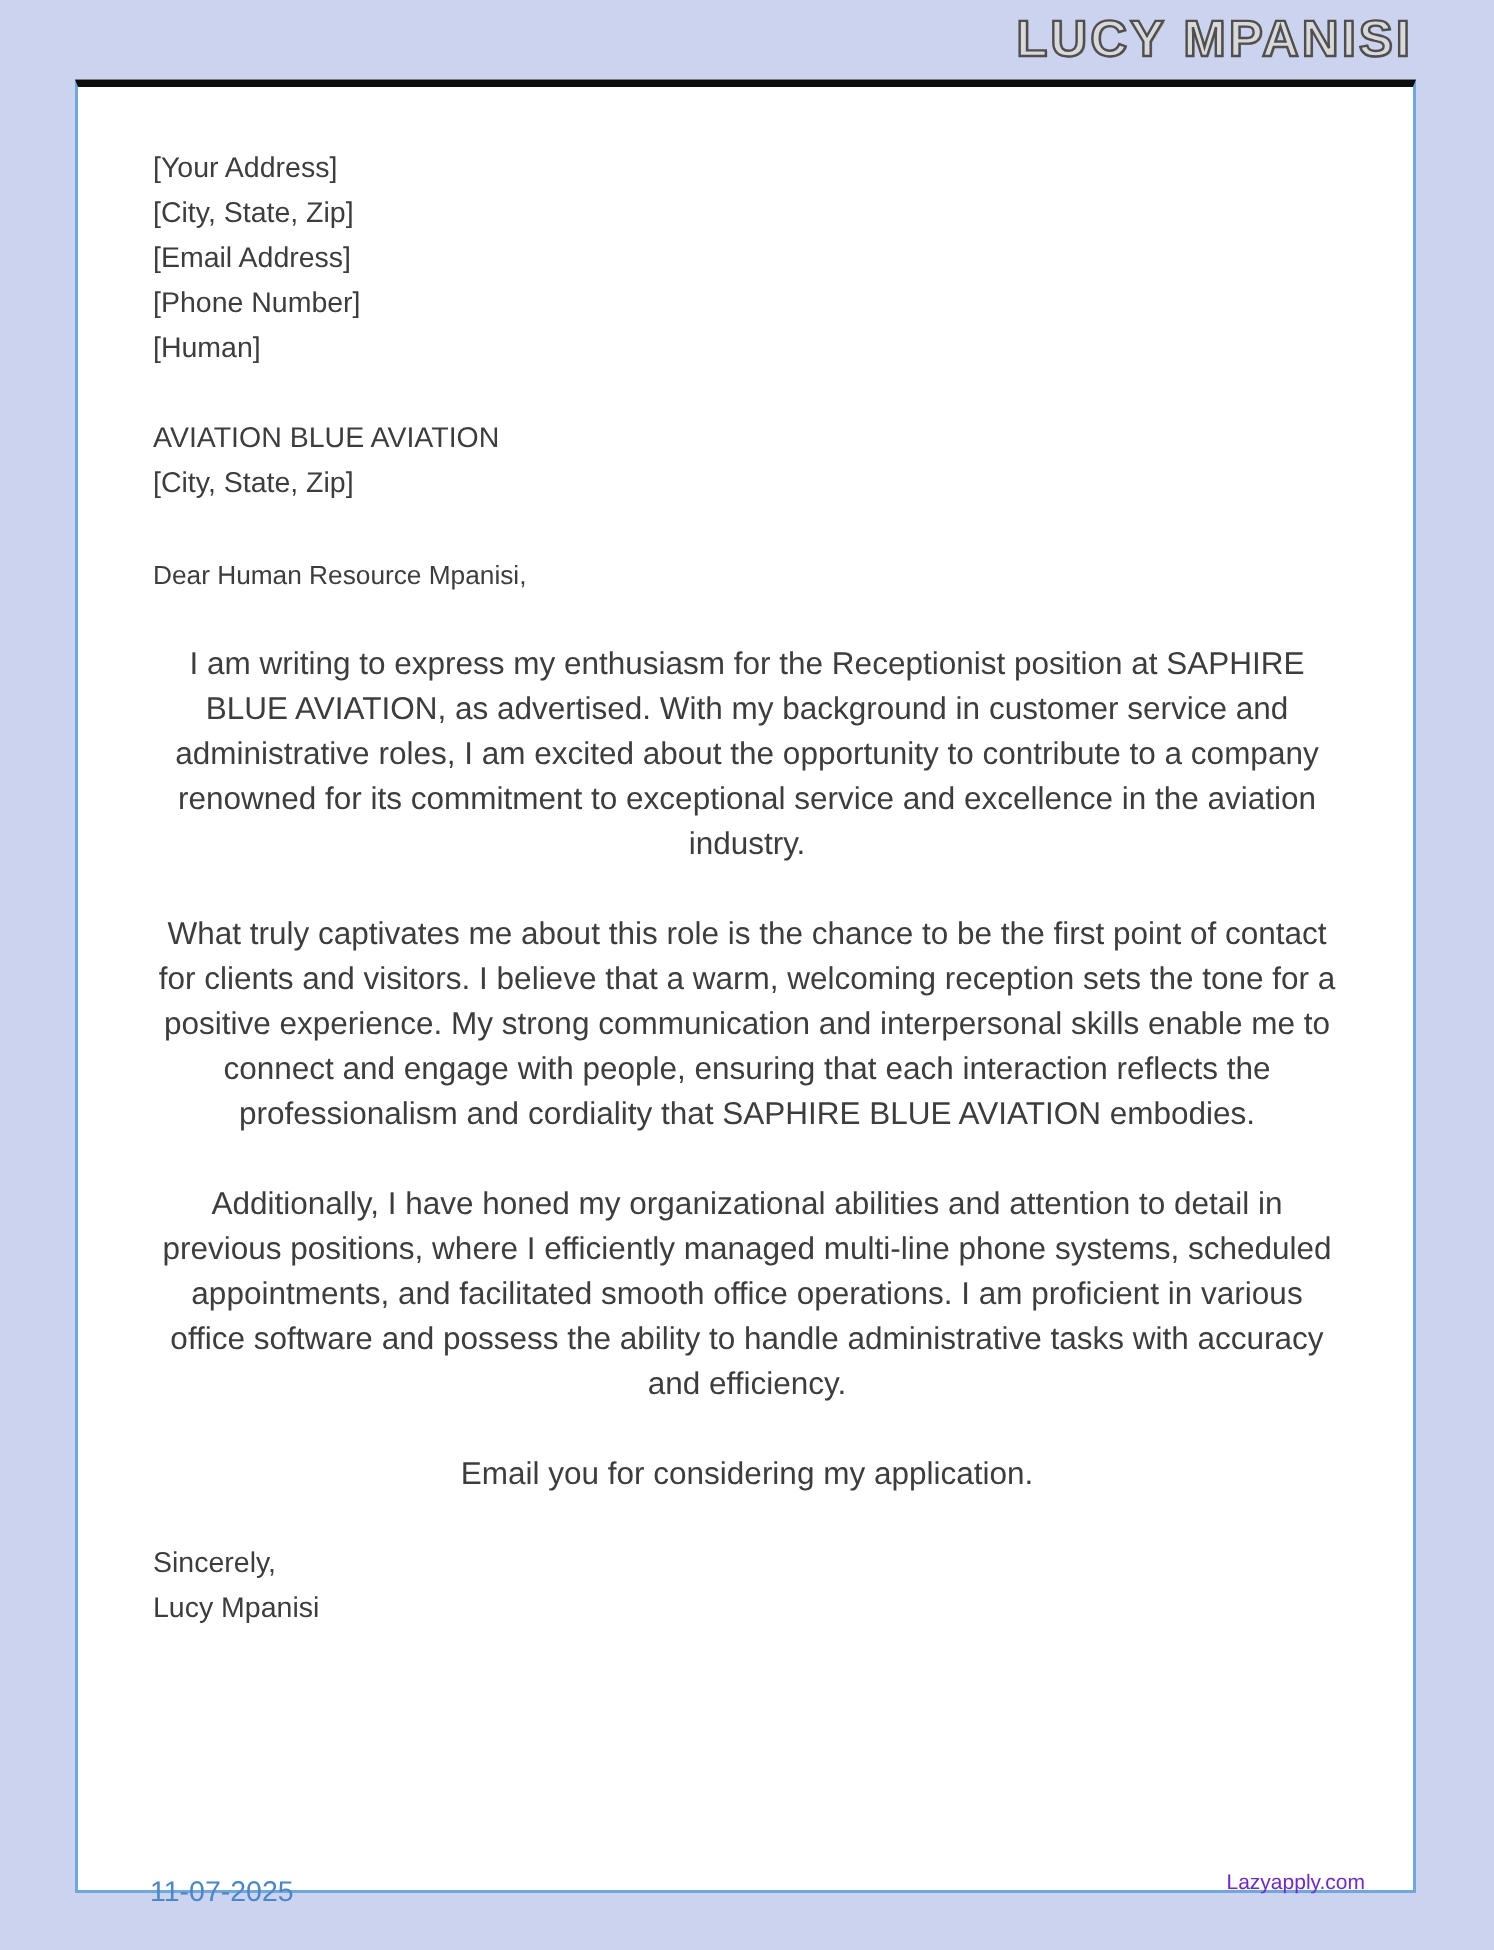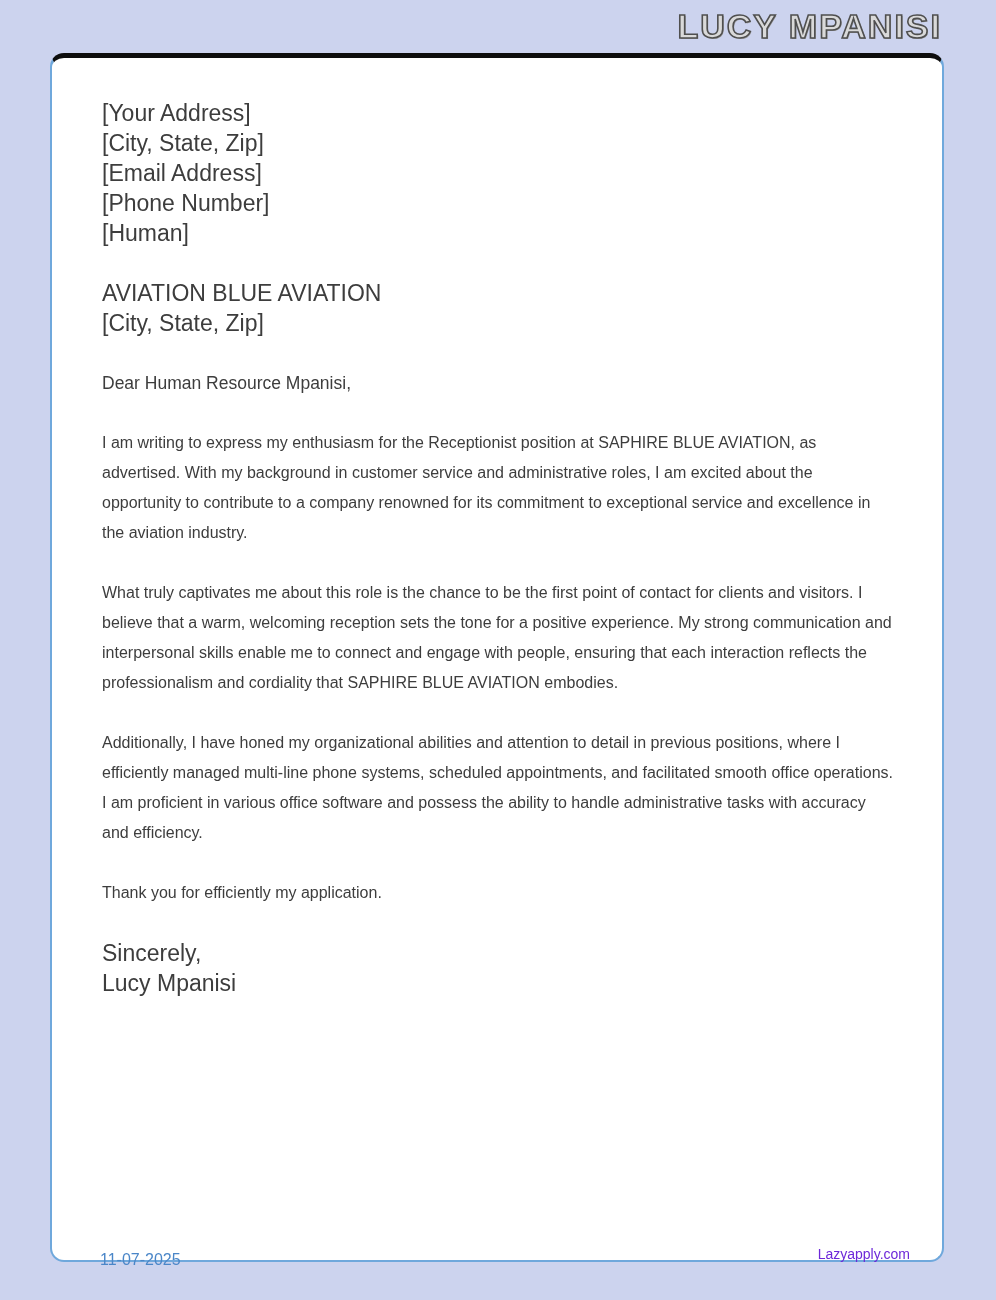--- a/index.html
+++ b/index.html
@@ -1,15 +1,15 @@
 <!DOCTYPE html>
 <html><head>
 <meta charset="utf-8">
 <style>
-  * { margin: 0; padding: 0; box-sizing: border-box; border-radius: 14px; }
+  * { margin: 0; padding: 0; box-sizing: border-box; }
 
   html, body {
     width: 996px;
     height: 1300px;
     font-family: "Liberation Sans", "DejaVu Sans", sans-serif;
     overflow: hidden;
   }
 
   body {
     background: #ccd3ee;
@@ -46,49 +46,50 @@
     width: 894px;
     height: 1209px;
     background: #ffffff;
     border: 2px solid #6fa8dc;
     border-top: 5px solid #0d0d0d;
     padding: 40px 48px 0 50px;
     color: #3d3d3d;
   }
 
   .letter-line {
-    font-size: 23px;
+    font-size: 19px;
     line-height: 30px;
     color: #3d3d3d;
   }
 
   .block { margin-bottom: 30px; }
 
   .paragraph {
-    font-size: 16px;
+    font-size: 21px;
     line-height: 30px;
     color: #3d3d3d;
     margin-bottom: 30px;
     max-width: 800px;
+    text-align: center;
   }
 
   .salutation {
     font-size: 17.5px;
     line-height: 30px;
     margin-bottom: 30px;
   }
 
   .closing-block { margin-top: 0; }
 
   
   .footer-date {
     position: absolute;
     left: 100px;
     top: 1251px;
-    font-size: 16px;
+    font-size: 19px;
     color: #4a86c8;
   }
 
   .footer-watermark {
     position: absolute;
     right: 86px;
     top: 1246px;
     font-size: 14px;
     color: #6d28d9;
   }
@@ -114,21 +115,21 @@
       <div class="letter-line">AVIATION BLUE AVIATION</div>
       <div class="letter-line">[City, State, Zip]</div>
     </div>
 
   <div class="salutation">Dear Human Resource Mpanisi,</div>
 
   <div>
       <div class="paragraph">I am writing to express my enthusiasm for the Receptionist position at SAPHIRE BLUE AVIATION, as advertised. With my background in customer service and administrative roles, I am excited about the opportunity to contribute to a company renowned for its commitment to exceptional service and excellence in the aviation industry.</div>
       <div class="paragraph">What truly captivates me about this role is the chance to be the first point of contact for clients and visitors. I believe that a warm, welcoming reception sets the tone for a positive experience. My strong communication and interpersonal skills enable me to connect and engage with people, ensuring that each interaction reflects the professionalism and cordiality that SAPHIRE BLUE AVIATION embodies.</div>
       <div class="paragraph">Additionally, I have honed my organizational abilities and attention to detail in previous positions, where I efficiently managed multi-line phone systems, scheduled appointments, and facilitated smooth office operations. I am proficient in various office software and possess the ability to handle administrative tasks with accuracy and efficiency.</div>
-      <div class="paragraph">Thank you for efficiently my application.</div>
+      <div class="paragraph">Email you for considering my application.</div>
     </div>
 
   <div class="closing-block">
     <div class="letter-line">Sincerely,</div>
     <div class="letter-line">Lucy Mpanisi</div>
   </div>
 
 </div>
 
 <div class="footer-date">11-07-2025</div>

